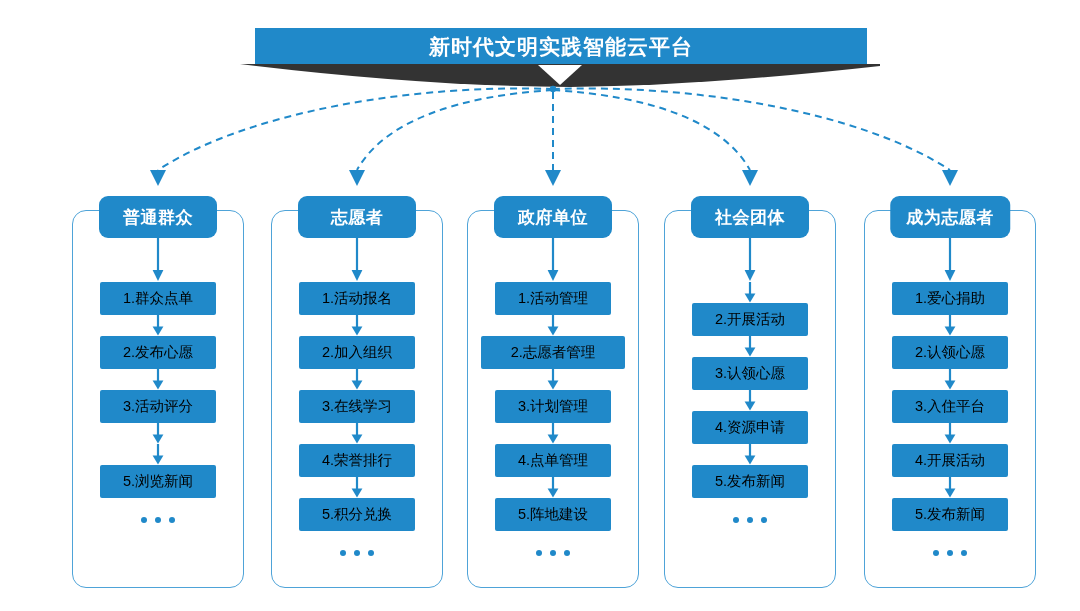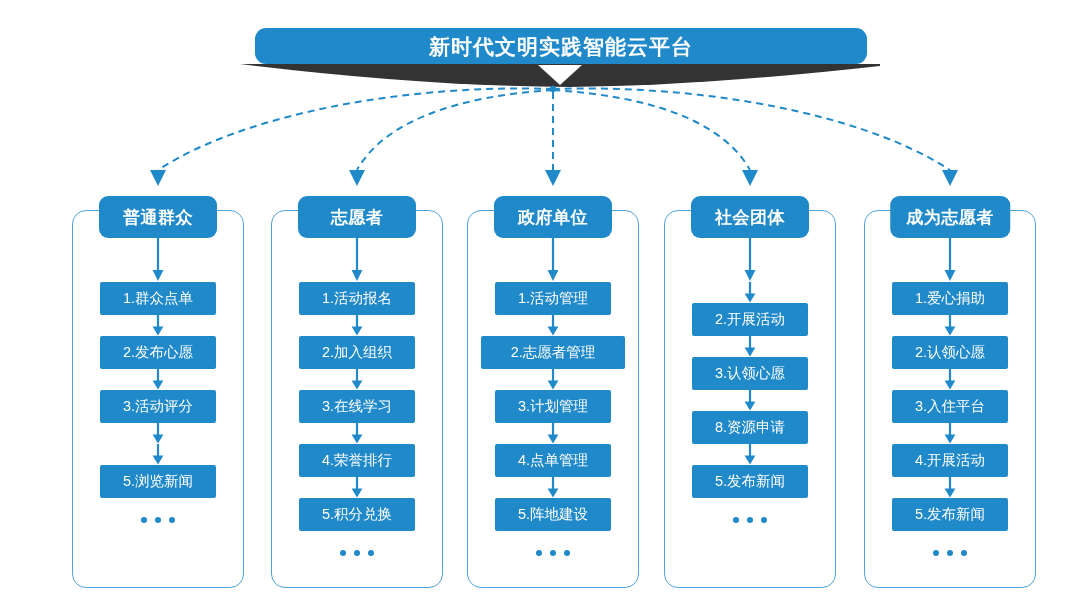--- a/index.html
+++ b/index.html
@@ -34,21 +34,20 @@
   #banner-bar {
     position: absolute;
     left: 255px;
     top: 28px;
     width: 612px;
     height: 36px;
     background: #2089c9;
     display: flex;
     align-items: center;
     justify-content: center;
-    border-radius: 11px;
   }
   #banner-title {
     color: #ffffff;
     font-size: 21px;
     font-weight: bold;
     letter-spacing: 1px;
     line-height: 1;
   }
 
   
@@ -124,21 +123,21 @@
     background: #2089c9;
     border-radius: 2px;
     display: flex;
     align-items: center;
     justify-content: center;
   }
   .item-box.wide {
     width: 144px;
   }
   .item-label {
-    color: #ffffff;
+    color: #000000;
     font-size: 14.5px;
     white-space: nowrap;
     line-height: 1;
   }
   .v-arrow {
     position: relative;
     height: 21px;
     width: 100%;
   }
   .v-arrow svg {
@@ -393,21 +392,21 @@
         <div class="item-box">
           <span class="item-label">3.认领心愿</span>
         </div>
         <div class="v-arrow">
           <svg width="14" height="21" viewBox="0 0 14 21" aria-hidden="true">
             <line x1="7" y1="0" x2="7" y2="13" stroke="#2089c9" stroke-width="2.2"></line>
             <path d="M 1.6 11.5 L 12.4 11.5 L 7 20.5 Z" fill="#2089c9"></path>
           </svg>
         </div>
         <div class="item-box">
-          <span class="item-label">8.资源申请</span>
+          <span class="item-label">4.资源申请</span>
         </div>
         <div class="v-arrow">
           <svg width="14" height="21" viewBox="0 0 14 21" aria-hidden="true">
             <line x1="7" y1="0" x2="7" y2="13" stroke="#2089c9" stroke-width="2.2"></line>
             <path d="M 1.6 11.5 L 12.4 11.5 L 7 20.5 Z" fill="#2089c9"></path>
           </svg>
         </div>
         <div class="item-box">
           <span class="item-label">5.发布新闻</span>
         </div>

